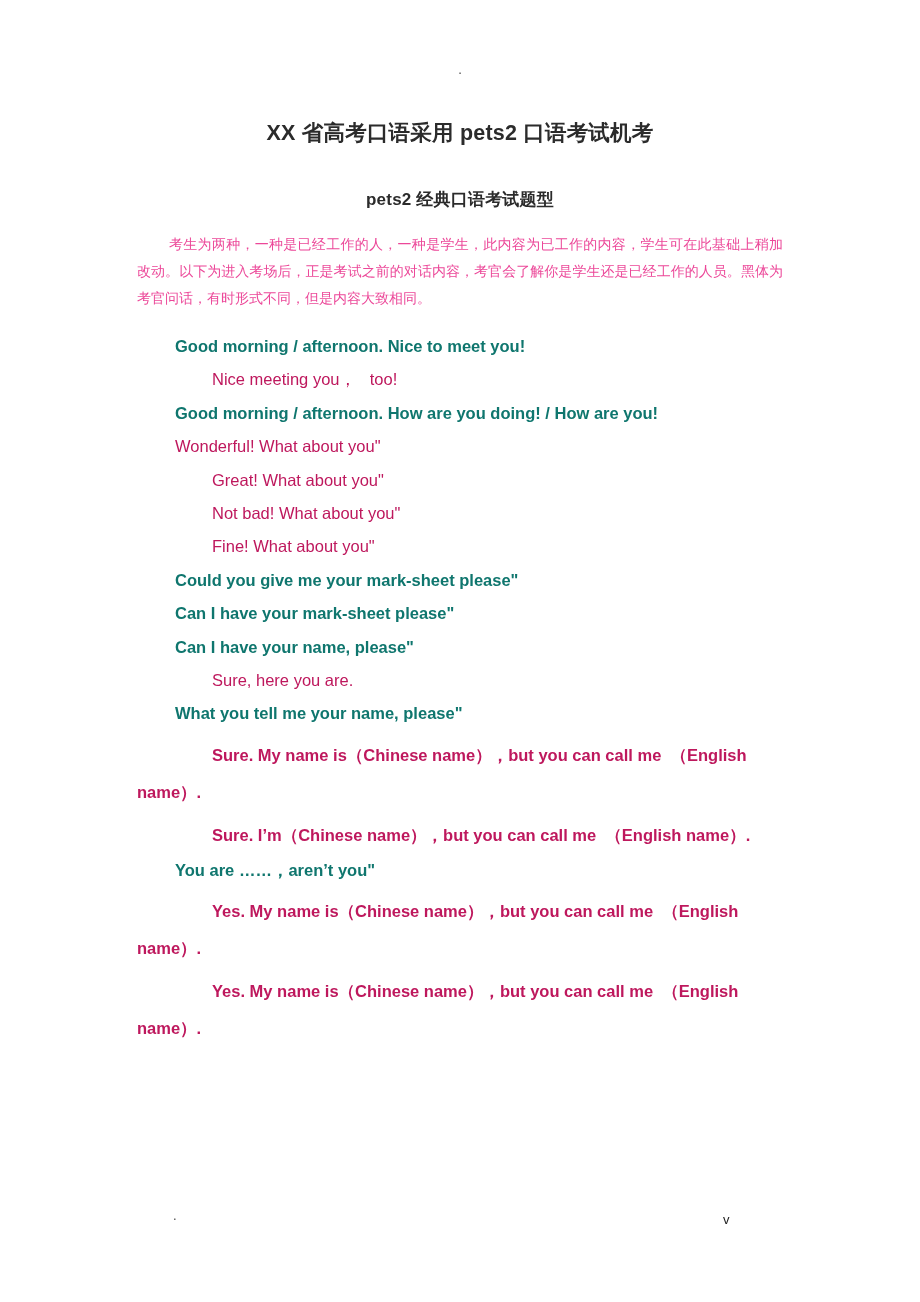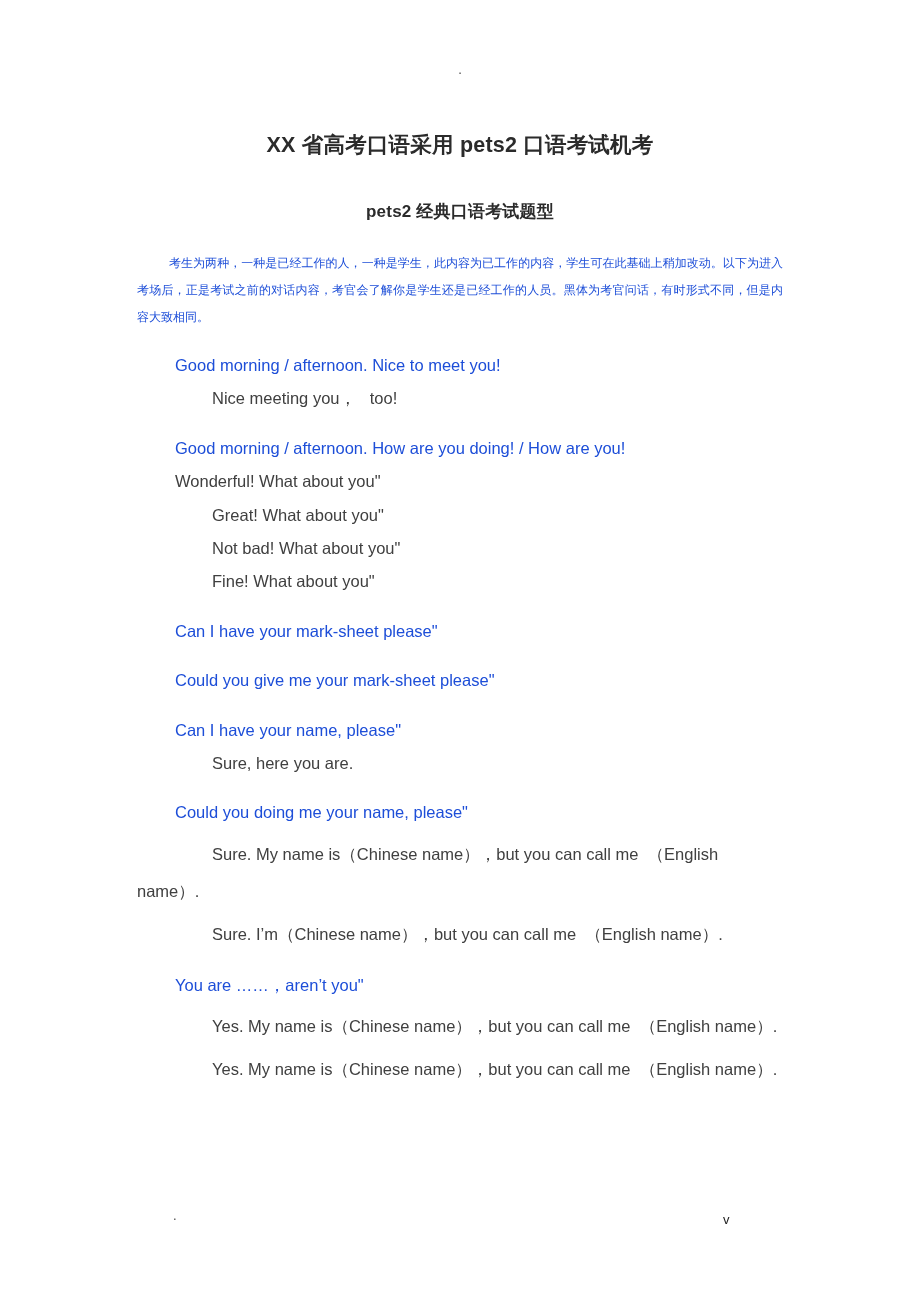--- a/index.html
+++ b/index.html
@@ -49,21 +49,21 @@
     left: 723px;
     font-size: 13px;
     line-height: 16px;
     color: #222222;
   }
 
   
   .content {
     position: absolute;
     left: 137px;
-    top: 130px;
+    top: 118px;
     width: 646px;
   }
 
   h1.doc-title {
     margin: 0;
     padding: 0;
     font-size: 21.5px;
     line-height: 30px;
     font-weight: bold;
     color: #2b2b2b;
@@ -75,58 +75,57 @@
     padding: 0;
     font-size: 17px;
     line-height: 28px;
     font-weight: bold;
     color: #2b2b2b;
     text-align: center;
     letter-spacing: 0.2px;
   }
 
   p.intro {
-    margin: 24px 0 0 0;
+    margin: 17px 0 0 0;
     padding: 0;
-    font-size: 12px;
+    font-size: 14px;
     line-height: 27px;
-    color: #1d4ed8;
+    color: #ec4899;
     text-align: justify;
     text-indent: 32px;
   }
 
   .dialogue {
     margin-top: 18px;
   }
 
   .line {
     margin: 0;
     padding: 0;
     font-size: 16.5px;
     line-height: 33.4px;
-    color: #404040;
+    color: #be185d;
     white-space: pre-wrap;
   }
   .line.q {
-    font-weight: normal;
-    color: #1d4ed8;
+    font-weight: bold;
+    color: #0f766e;
     padding-left: 38px;
-    margin-top: 16px;
   }
   .line.plain {
     font-weight: normal;
     padding-left: 38px;
   }
   .line.a {
     font-weight: normal;
     padding-left: 75px;
   }
   
   .line.a-wrap {
-    font-weight: normal;
+    font-weight: bold;
     padding-left: 0;
     text-indent: 75px;
     line-height: 37px;
     width: 646px;
   }
   .spacer-sm { height: 6px; }
 </style>
 </head>
 <body>
 
@@ -143,25 +142,25 @@
     <p class="intro">考生为两种，一种是已经工作的人，一种是学生，此内容为已工作的内容，学生可在此基础上稍加改动。以下为进入考场后，正是考试之前的对话内容，考官会了解你是学生还是已经工作的人员。黑体为考官问话，有时形式不同，但是内容大致相同。</p>
 
     <div class="dialogue" id="dialogue-list">
         <p class="line q">Good morning / afternoon. Nice to meet you!</p>
         <p class="line a">Nice meeting you，   too!</p>
         <p class="line q">Good morning / afternoon. How are you doing! / How are you!</p>
         <p class="line plain">Wonderful! What about you"</p>
         <p class="line a">Great! What about you"</p>
         <p class="line a">Not bad! What about you"</p>
         <p class="line a">Fine! What about you"</p>
+        <p class="line q">Could you give me your mark-sheet please"</p>
         <p class="line q">Can I have your mark-sheet please"</p>
-        <p class="line q">Could you give me your mark-sheet please"</p>
         <p class="line q">Can I have your name, please"</p>
         <p class="line a">Sure, here you are.</p>
-        <p class="line q">Could you doing me your name, please"</p>
+        <p class="line q">What you tell me your name, please"</p>
         <div class="spacer-sm"></div>
         <p class="line a-wrap">Sure. My name is（Chinese name），but you can call me  （English name）.</p>
         <div class="spacer-sm"></div>
         <p class="line a-wrap">Sure. I’m（Chinese name），but you can call me  （English name）.</p>
         <p class="line q">You are ……，aren’t you"</p>
         <div class="spacer-sm"></div>
         <p class="line a-wrap">Yes. My name is（Chinese name），but you can call me  （English name）.</p>
         <div class="spacer-sm"></div>
         <p class="line a-wrap">Yes. My name is（Chinese name），but you can call me  （English name）.</p>
       </div>

